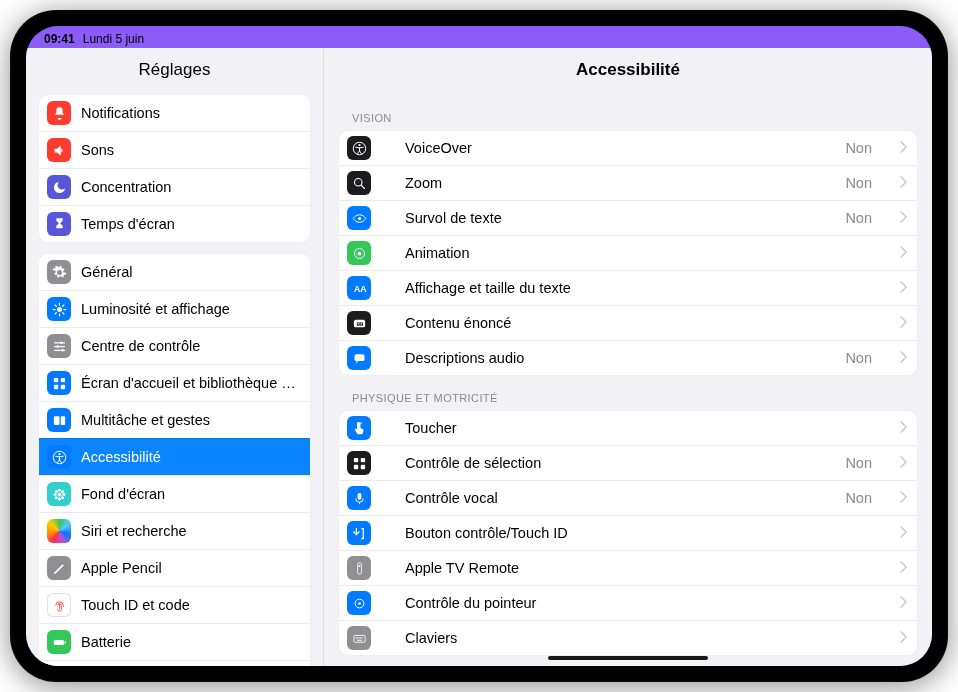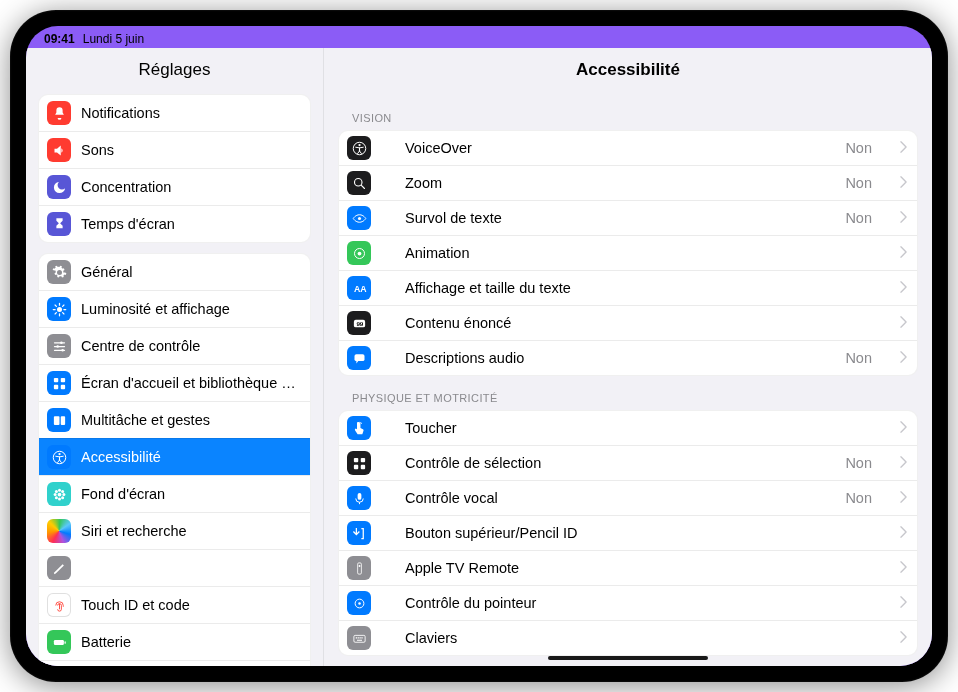--- a/index.html
+++ b/index.html
@@ -418,20 +418,21 @@
             <div class="row">
               <span class="icon-box ic-gradient"></span>
               <span class="label">Siri et recherche</span>
             </div>
             <div class="row">
               <span class="icon-box ic-grey">
                   <svg>
                     <use href="#sym-pencil"></use>
                   </svg>
                 </span>
+              <span class="label">Apple Pencil</span>
             </div>
             <div class="row">
               <span class="icon-box" style="background:#fff;border:1px solid rgba(0,0,0,.12);color:#ff3b30">
                   <svg>
                     <use href="#sym-finger"></use>
                   </svg>
                 </span>
               <span class="label">Touch ID et code</span>
             </div>
             <div class="row">
@@ -575,21 +576,21 @@
               <span class="chevron"><svg width="7" height="12">
                     <use href="#sym-chevron"></use>
                   </svg></span>
             </div>
             <div class="crow">
               <span class="icon-box ic-blue">
                   <svg>
                     <use href="#sym-arrowin"></use>
                   </svg>
                 </span>
-              <span class="label">Bouton supérieur/Pencil ID</span>
+              <span class="label">Bouton contrôle/Touch ID</span>
               <span class="chevron"><svg width="7" height="12">
                     <use href="#sym-chevron"></use>
                   </svg></span>
             </div>
             <div class="crow">
               <span class="icon-box ic-grey">
                   <svg>
                     <use href="#sym-remote"></use>
                   </svg>
                 </span>

